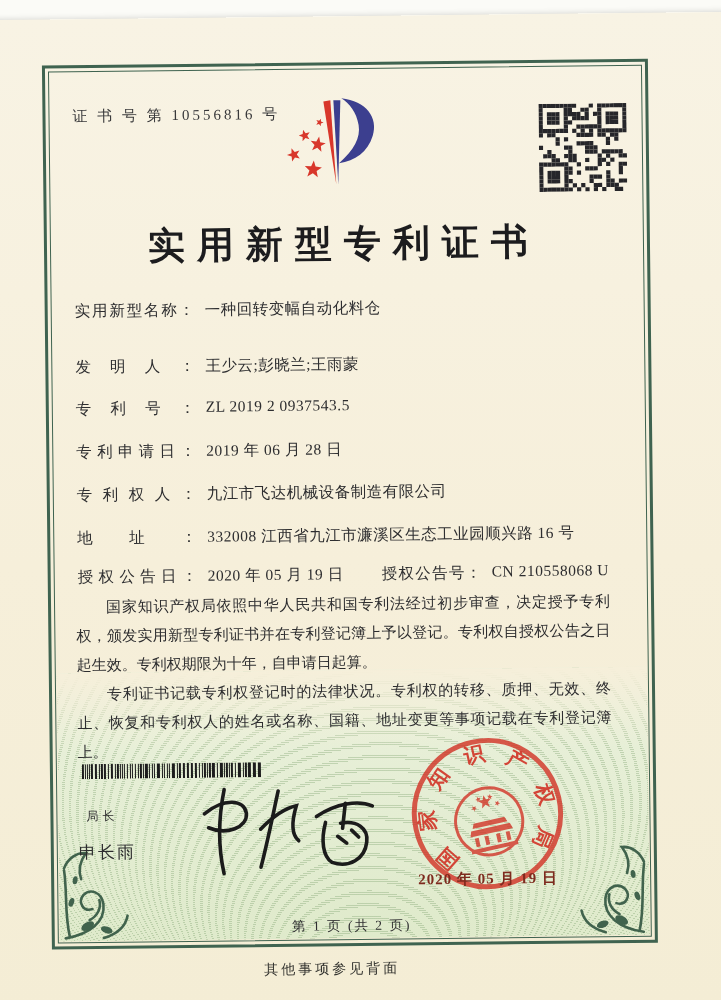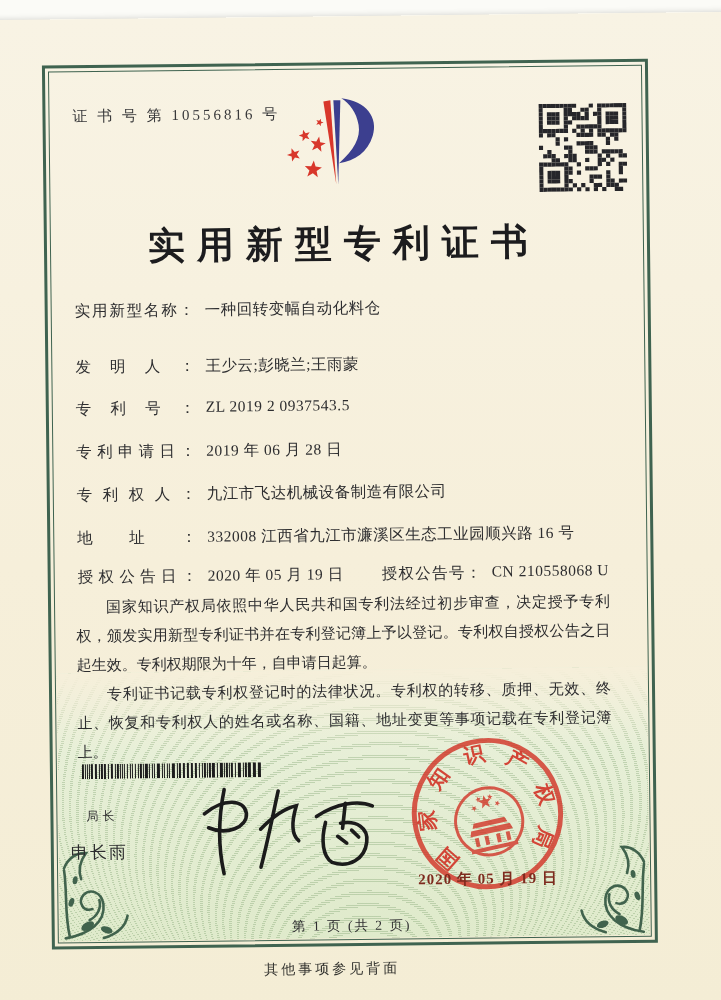--- a/index.html
+++ b/index.html
@@ -45,21 +45,21 @@
   .field-value{margin-left:10px;}
   .grant-pair2{position:absolute;left:304px;top:0;}
   .grant-pair2 .field-label{width:100px;}
   .paragraphs{
     position:absolute;left:84px;top:574px;width:534px;
     font-size:15px;line-height:29px;color:#2d2d2f;
   }
   .paragraphs p{margin:0;text-indent:2em;text-align:justify;}
   .barcode{position:absolute;left:88px;top:745px;width:180px;height:15px;}
   .signer-title{position:absolute;left:92px;top:789px;font-size:12px;letter-spacing:4px;color:#2c2c2e;}
-  .signer-name{position:absolute;left:76px;top:822px;font-size:17px;letter-spacing:2px;color:#2c2c2e;}
+  .signer-name{position:absolute;left:84px;top:822px;font-size:17px;letter-spacing:2px;color:#2c2c2e;}
   .signature{position:absolute;left:196px;top:760px;width:200px;height:104px;}
   .seal{position:absolute;left:414px;top:720px;width:158px;height:158px;transform:rotate(-12deg);opacity:.92;}
   .seal-date{
     position:absolute;left:408px;top:855px;width:170px;text-align:center;
     font-size:15px;font-weight:bold;color:#7e2a1e;letter-spacing:1px;
   }
   .page-number{
     position:absolute;left:56px;top:901px;width:600px;text-align:center;
     font-size:13.5px;color:#2e2e30;letter-spacing:2px;
   }

